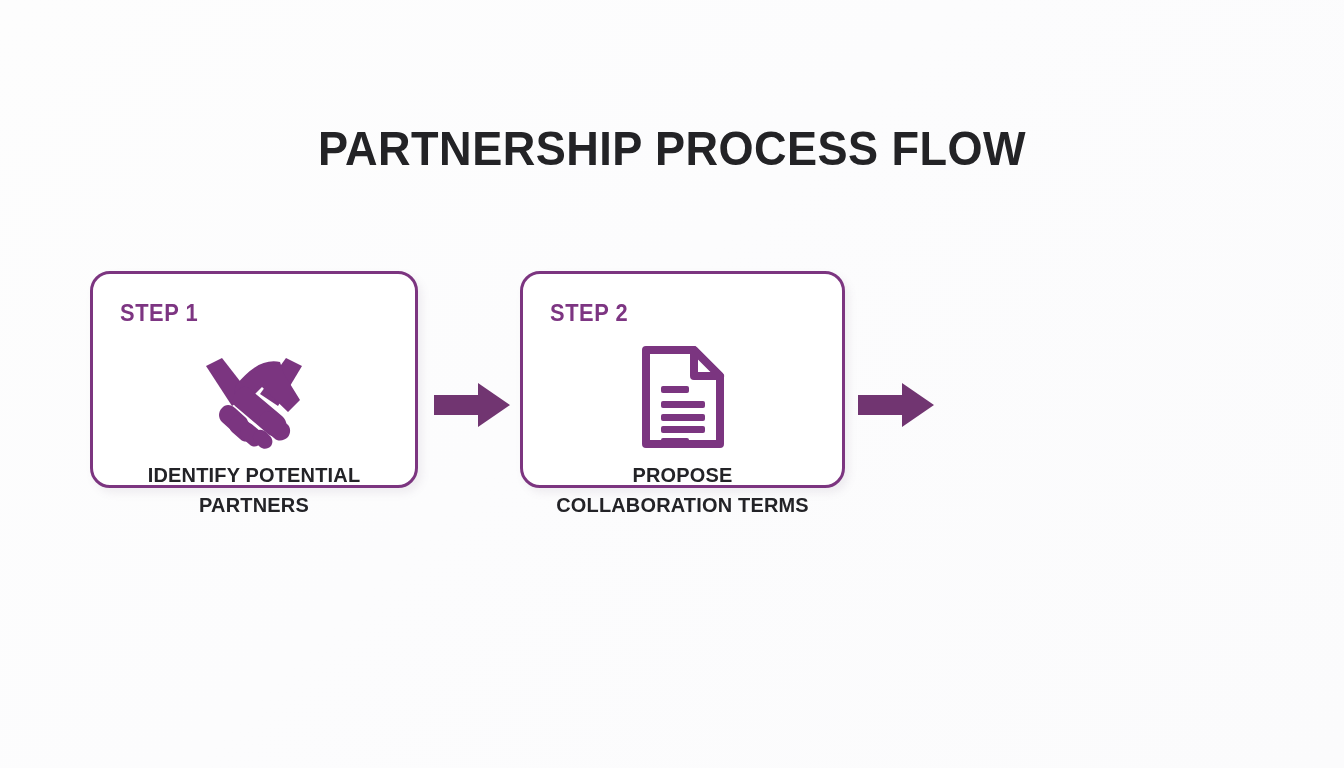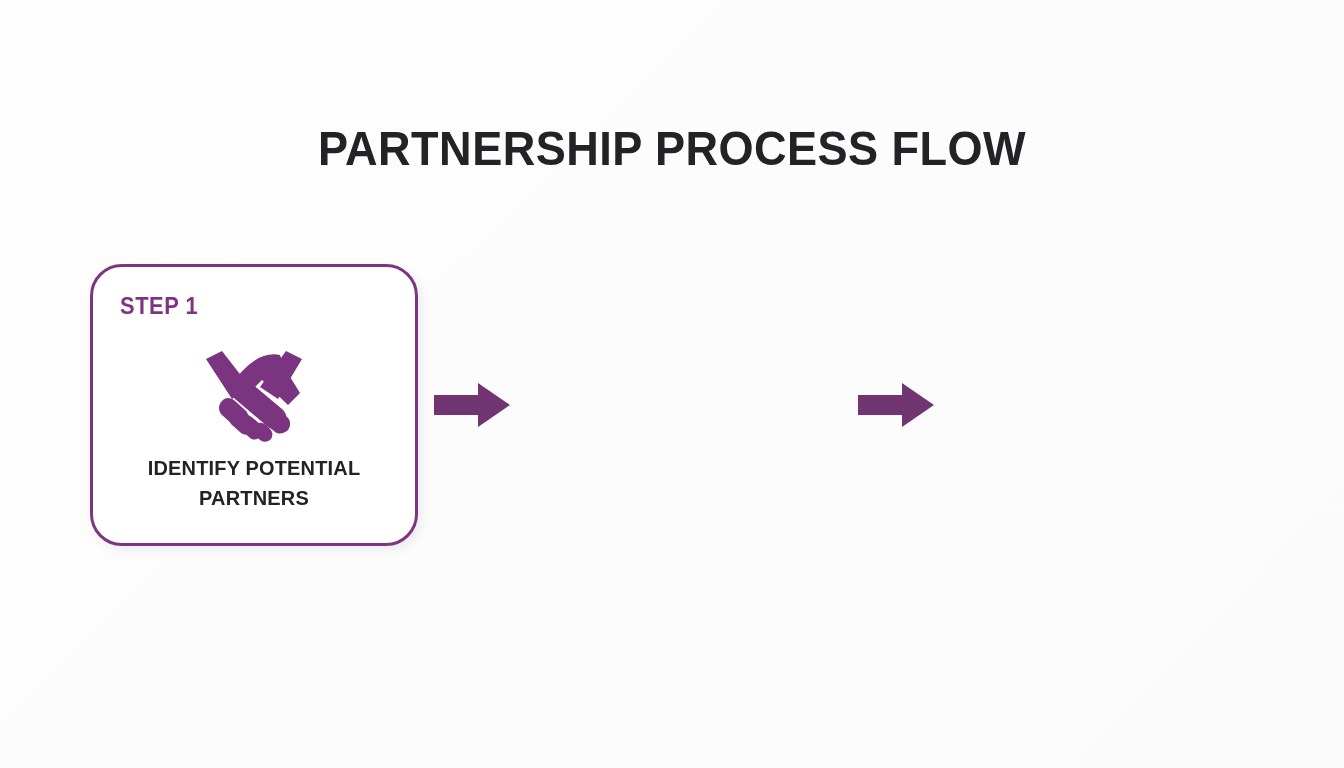--- a/index.html
+++ b/index.html
@@ -36,26 +36,26 @@
     color: #232326;
     white-space: nowrap;
     transform: scaleX(0.92);
     transform-origin: center center;
     line-height: 1.05;
   }
 
   
   .card {
     position: absolute;
-    top: 264px;
+    top: 271px;
     width: 328px;
-    height: 282px;
+    height: 217px;
     box-sizing: border-box;
     border: 3px solid #7c3580;
-    border-radius: 32px;
+    border-radius: 20px;
     background: #ffffff;
     box-shadow: 4px 5px 9px rgba(120, 95, 125, 0.10);
   }
   #card-1 { left: 90px; }
   #card-2 { left: 520px; width: 325px; }
   #card-3 { left: 950px; width: 308px; }
 
   .step-label {
     position: absolute;
     top: 26px;
@@ -153,20 +153,42 @@
     <div class="card-caption">IDENTIFY POTENTIAL
 PARTNERS</div>
   </div>
 
   <div class="flow-arrow" id="arrow-1">
     <svg width="76" height="44" viewBox="0 0 76 44" aria-hidden="true">
       <path d="M0 12 L44 12 L44 0 L76 22 L44 44 L44 32 L0 32 Z" fill="#713571"></path>
     </svg>
   </div>
 
+  <div class="card" id="card-2">
+    <div class="step-label">STEP 2</div>
+
+    <div class="card-icon">
+      <svg width="94" height="106" viewBox="0 0 94 106" aria-hidden="true">
+        <g fill="none" stroke="#7b3580" stroke-width="8" stroke-linejoin="round">
+          <path d="M10 6 L58 6 L84 32 L84 100 L10 100 Z"></path>
+        </g>
+        <path d="M58 6 L84 32 L58 32 Z" fill="#ffffff" stroke="#7b3580" stroke-width="8" stroke-linejoin="round"></path>
+        <g fill="#7b3580">
+          <rect x="25" y="42" width="28" height="7" rx="2"></rect>
+          <rect x="25" y="57" width="44" height="7" rx="2"></rect>
+          <rect x="25" y="70" width="44" height="7" rx="2"></rect>
+          <rect x="25" y="82" width="44" height="7" rx="2"></rect>
+          <rect x="25" y="94" width="28" height="7" rx="2"></rect>
+        </g>
+      </svg>
+    </div>
+
+    <div class="card-caption">PROPOSE
+COLLABORATION TERMS</div>
+  </div>
 
   <div class="flow-arrow" id="arrow-2">
     <svg width="76" height="44" viewBox="0 0 76 44" aria-hidden="true">
       <path d="M0 12 L44 12 L44 0 L76 22 L44 44 L44 32 L0 32 Z" fill="#713571"></path>
     </svg>
   </div>
 
 
 </div>
 

